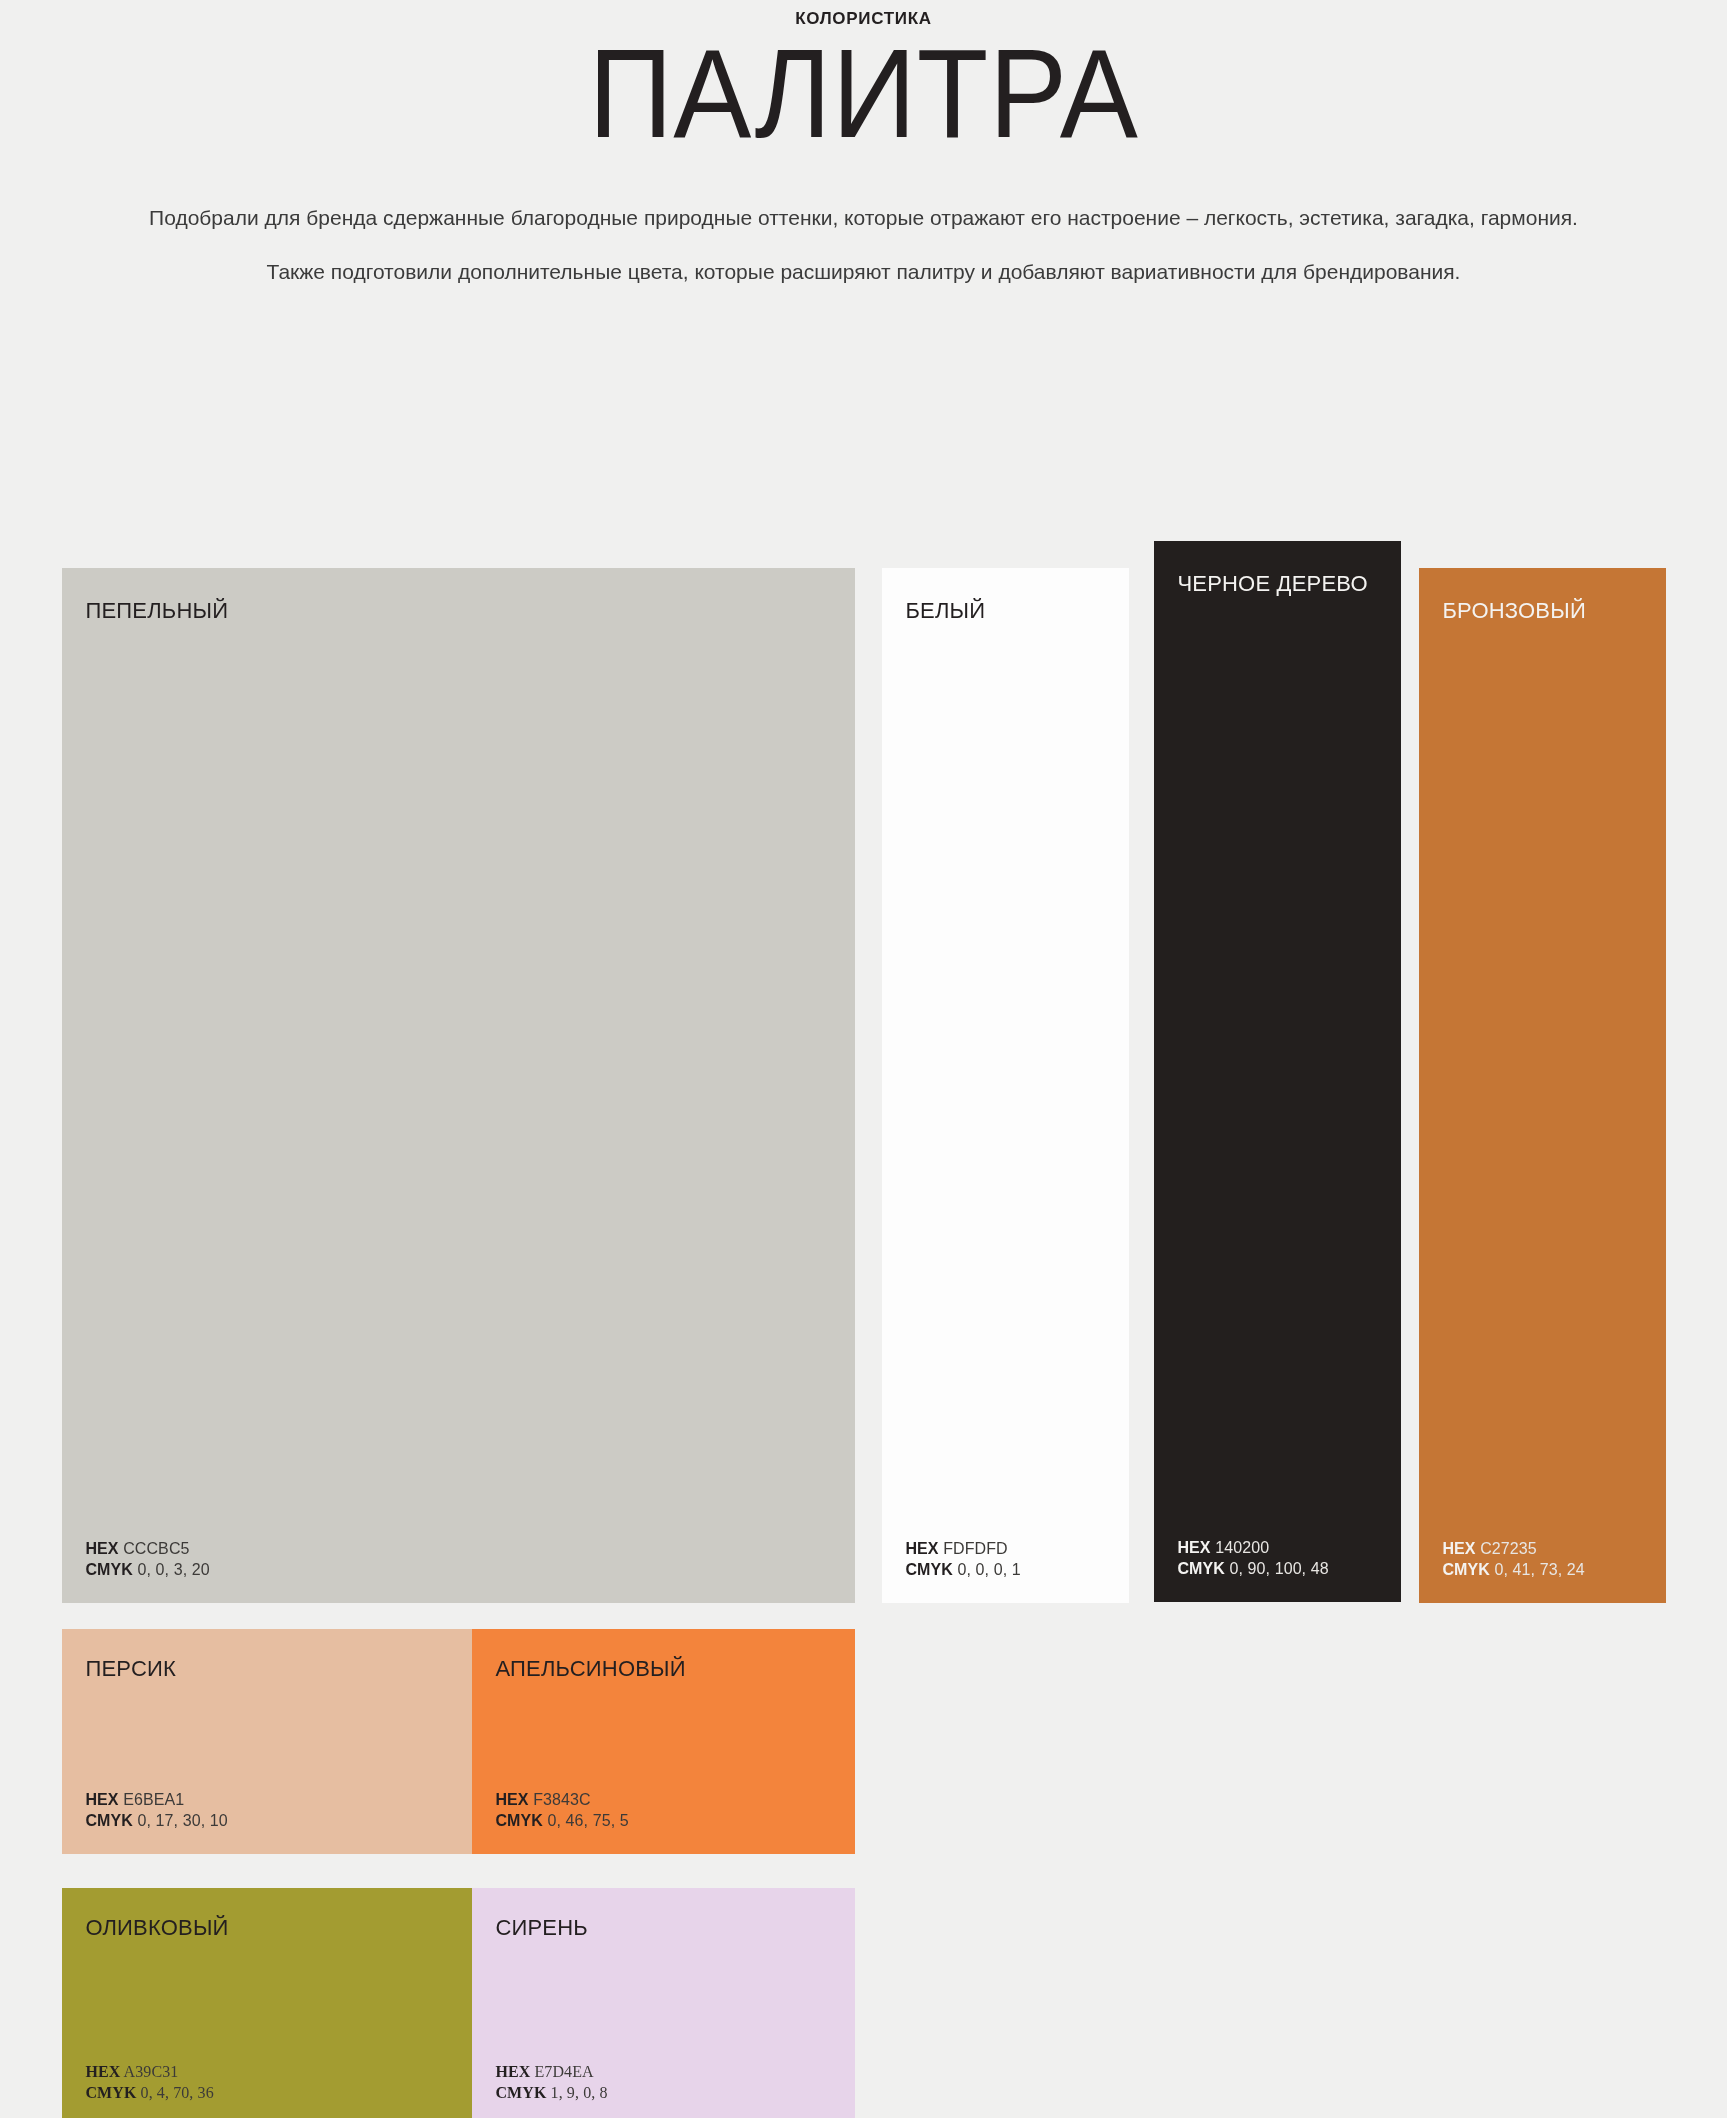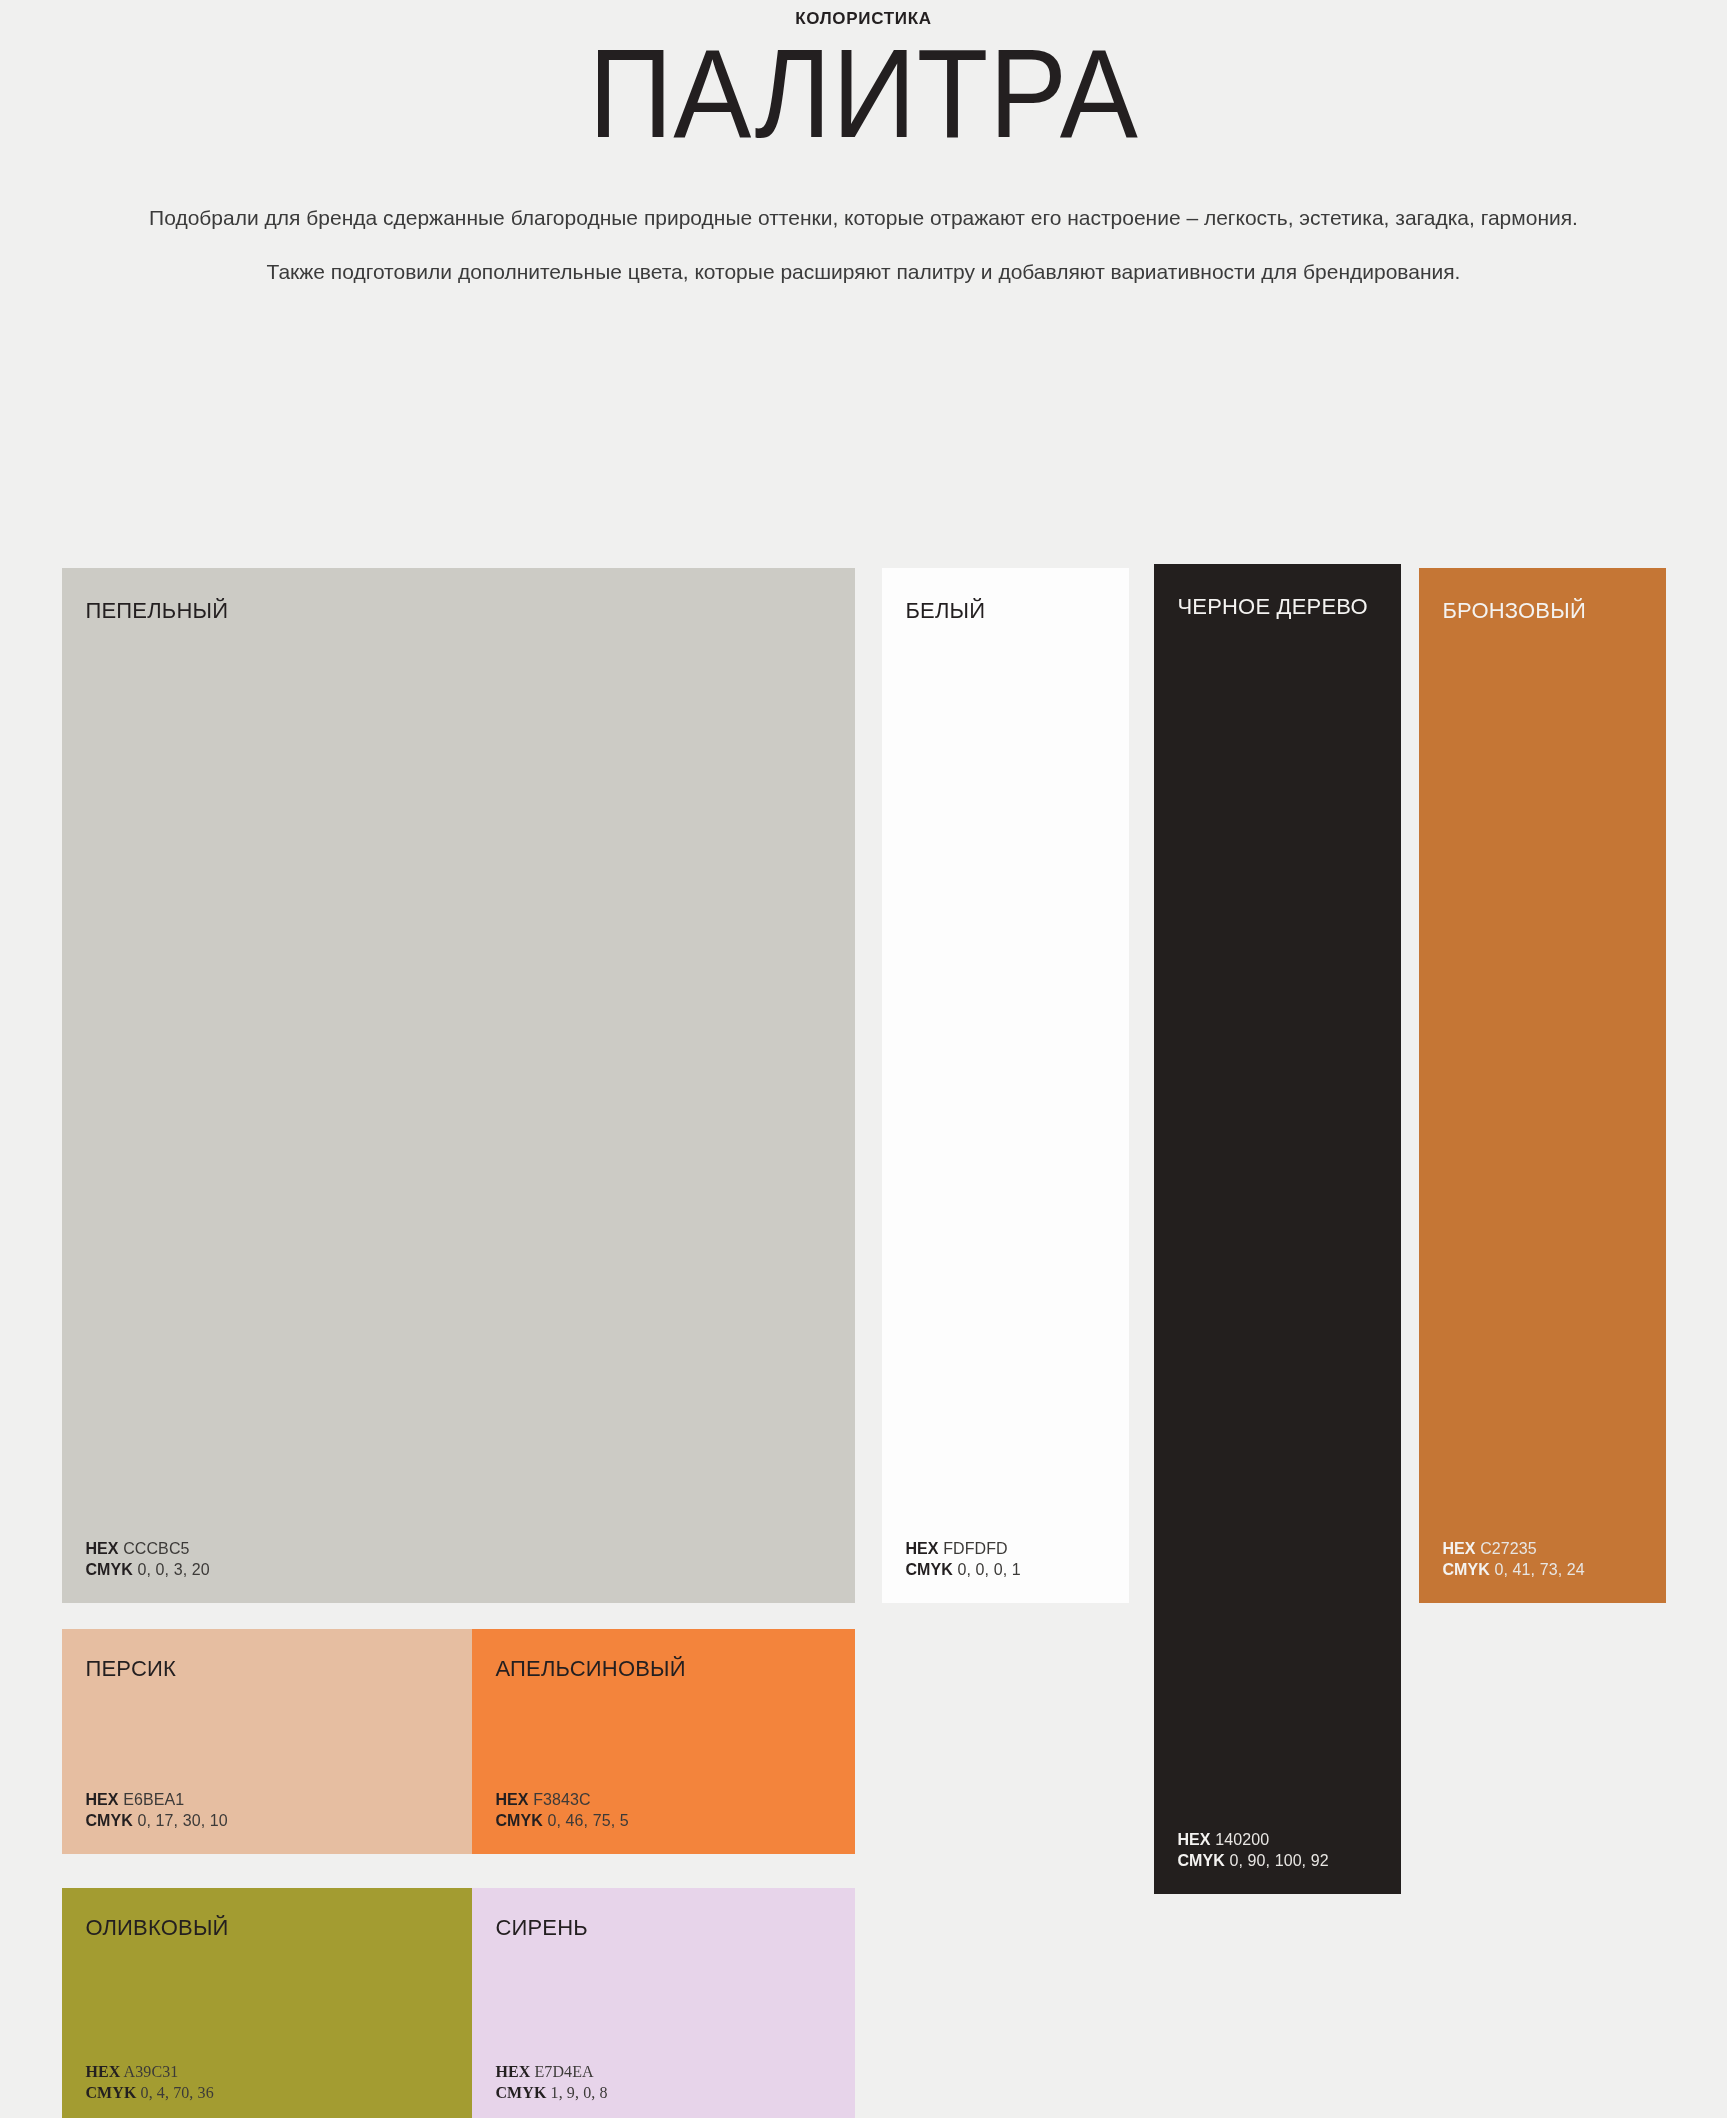--- a/index.html
+++ b/index.html
@@ -92,21 +92,21 @@
   .t-dark .swatch-codes .v { color: #3c3a38; }
 
   
   .t-light .swatch-name,
   .t-light .swatch-codes { color: #f4f3f1; }
   .t-light .swatch-codes .v { color: #e8e6e3; }
 
   
   #sw-ash     { left: 62px;  top: 568px;  width: 793px; height: 1035px; }
   #sw-white   { left: 882px; top: 568px;  width: 247px;  height: 1035px; }
-  #sw-ebony   { left: 1154px; top: 564px;  width: 247px;  height: 1330px; }
+  #sw-ebony   { left: 1154px; top: 541px;  width: 247px;  height: 1061px; }
   #sw-bronze  { left: 1419px; top: 568px;  width: 247px;  height: 1035px; padding-left: 48px; }
 
   #sw-ash .swatch-codes,
   #sw-white .swatch-codes,
   #sw-ebony .swatch-codes,
   #sw-bronze .swatch-codes { bottom: 22px; }
 
   
   #sw-peach  { left: 62px; top: 1629px; width: 410px; height: 225px; }
   #sw-orange { left: 472px; top: 1629px; width: 383px; height: 225px; }
@@ -152,21 +152,21 @@
     <div class="swatch-codes">
       <span class="line"><span class="k">HEX</span> <span class="v">FDFDFD</span></span>
       <span class="line"><span class="k">CMYK</span> <span class="v">0, 0, 0, 1</span></span>
     </div>
   </div>
 
   <div class="swatch t-light" id="sw-ebony" style="background: rgb(35, 31, 30);">
     <div class="swatch-name">ЧЕРНОЕ ДЕРЕВО</div>
     <div class="swatch-codes">
       <span class="line"><span class="k">HEX</span> <span class="v">140200</span></span>
-      <span class="line"><span class="k">CMYK</span> <span class="v">0, 90, 100, 92</span></span>
+      <span class="line"><span class="k">CMYK</span> <span class="v">0, 90, 100, 48</span></span>
     </div>
   </div>
 
   <div class="swatch t-light" id="sw-bronze" style="background: rgb(197, 118, 53);">
     <div class="swatch-name">БРОНЗОВЫЙ</div>
     <div class="swatch-codes">
       <span class="line"><span class="k">HEX</span> <span class="v">C27235</span></span>
       <span class="line"><span class="k">CMYK</span> <span class="v">0, 41, 73, 24</span></span>
     </div>
   </div>

